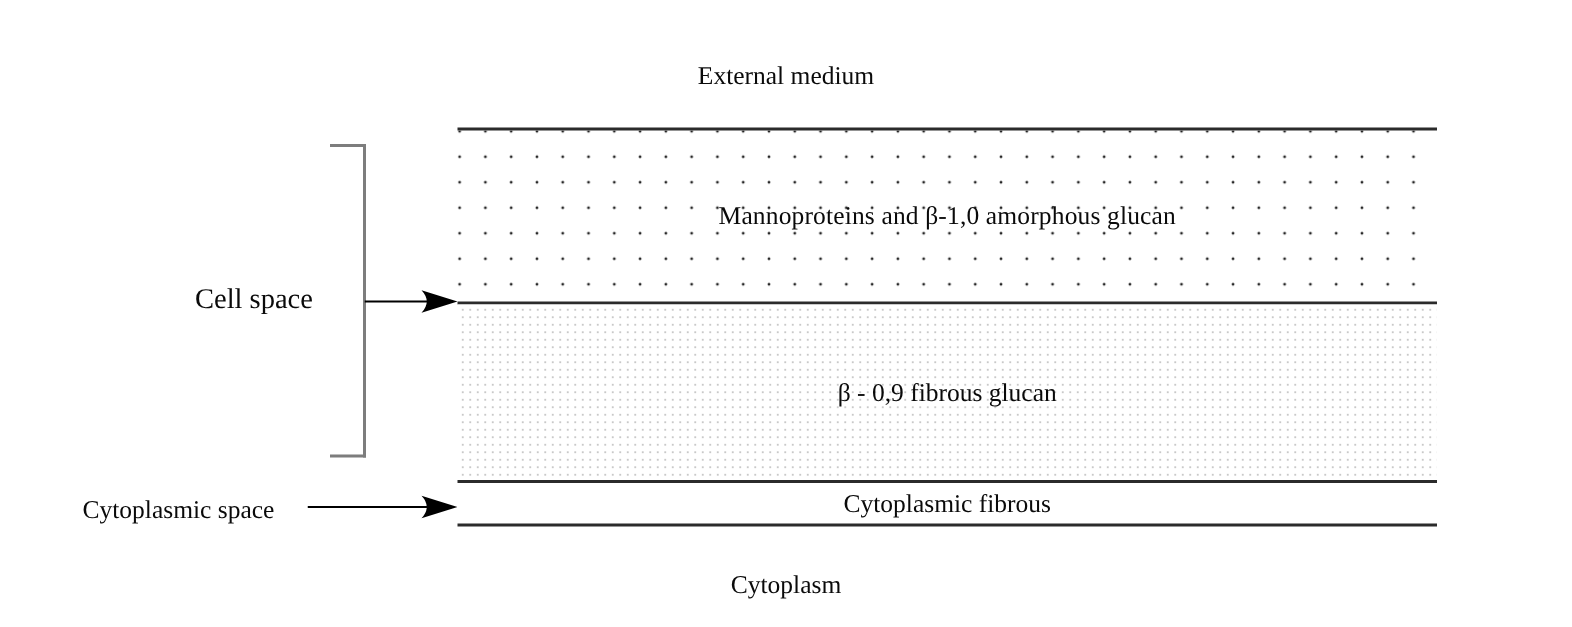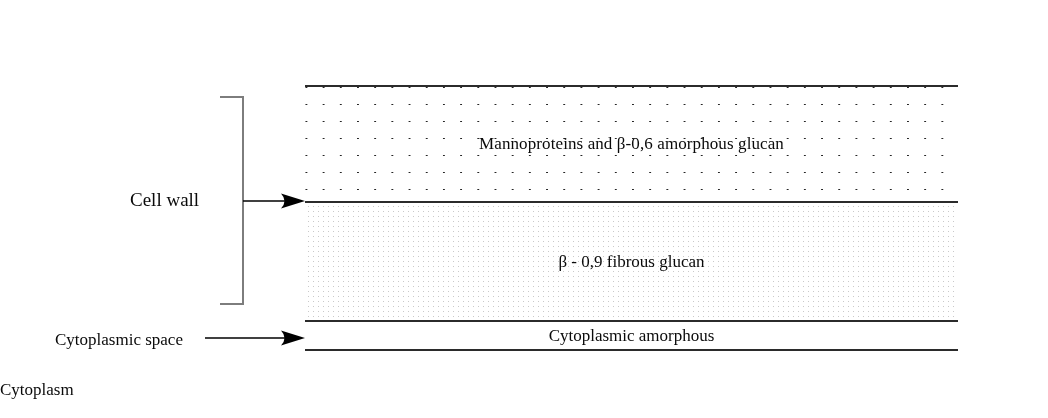--- a/index.html
+++ b/index.html
@@ -28,20 +28,21 @@
   }
   #external-medium-label {
     left: 0; right: 0;
     top: 42px;
     text-align: center;
     font-size: 17px;
   }
   #cytoplasm-label {
     left: 0; right: 0;
     top: 381px;
+    text-align: center;
     font-size: 17px;
   }
   #cell-wall-label {
     left: 130px;
     top: 190px;
     font-size: 19px;
   }
   #periplasmic-space-label {
     left: 55px;
     top: 331px;
@@ -118,48 +119,49 @@
   
   .arrow { position: absolute; }
   #cell-wall-arrow  { left: 243px; top: 193px;  width: 62px; height: 16px; }
   #periplasm-arrow  { left: 205px; top: 330px;  width: 100px; height: 16px; }
 </style>
 </head>
 <body>
 
 <div id="canvas">
 
+  <div class="lbl" id="external-medium-label">External medium</div>
 
   <div id="cell-wall-bracket"></div>
 
-  <div class="lbl" id="cell-wall-label">Cell wall</div>
+  <div class="lbl" id="cell-wall-label">Cell space</div>
 
   <svg class="arrow" id="cell-wall-arrow" viewBox="0 0 62 16">
     <line x1="0" y1="8" x2="46" y2="8" stroke="#000000" stroke-width="1.3"></line>
     <path d="M 62 8 L 38 0.5 Q 45 8 38 15.5 Z" fill="#000000"></path>
   </svg>
 
   <div class="lbl" id="periplasmic-space-label">Cytoplasmic space</div>
 
   <svg class="arrow" id="periplasm-arrow" viewBox="0 0 100 16">
     <line x1="0" y1="8" x2="84" y2="8" stroke="#000000" stroke-width="1.3"></line>
     <path d="M 100 8 L 76 0.5 Q 83 8 76 15.5 Z" fill="#000000"></path>
   </svg>
 
   <div id="wall-stack">
 
     <div class="layer" id="amorphous-layer">
-      <div class="layer-caption" id="amorphous-caption">Mannoproteins and β-0,6 amorphous glucan</div>
+      <div class="layer-caption" id="amorphous-caption">Mannoproteins and β-1,0 amorphous glucan</div>
     </div>
 
     <div class="layer" id="fibrous-layer">
       <div class="layer-caption" id="fibrous-caption">β - 0,9 fibrous glucan</div>
     </div>
 
     <div class="layer" id="membrane-layer">
-      <div class="layer-caption" id="membrane-caption">Cytoplasmic amorphous</div>
+      <div class="layer-caption" id="membrane-caption">Cytoplasmic fibrous</div>
     </div>
 
   </div>
 
   <div class="lbl" id="cytoplasm-label">Cytoplasm</div>
 
 </div>
 
 </body></html>

